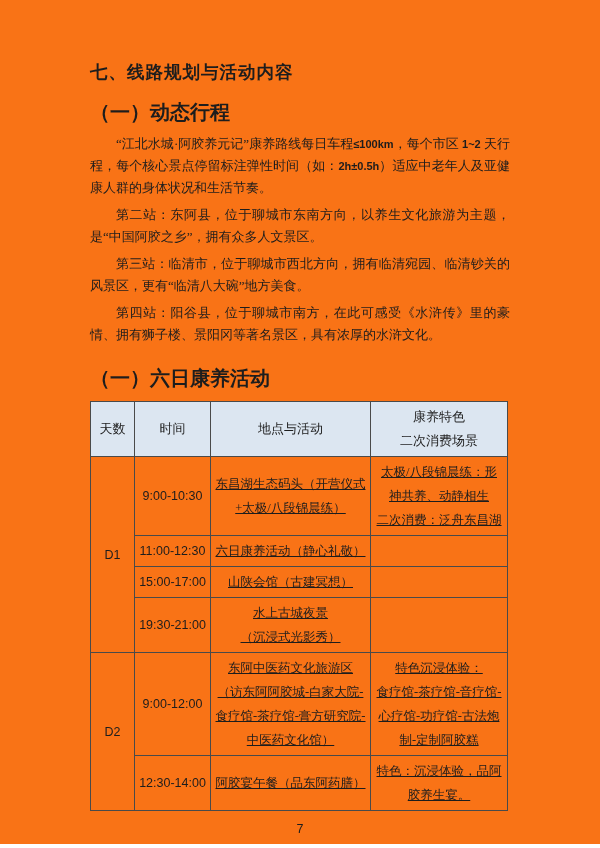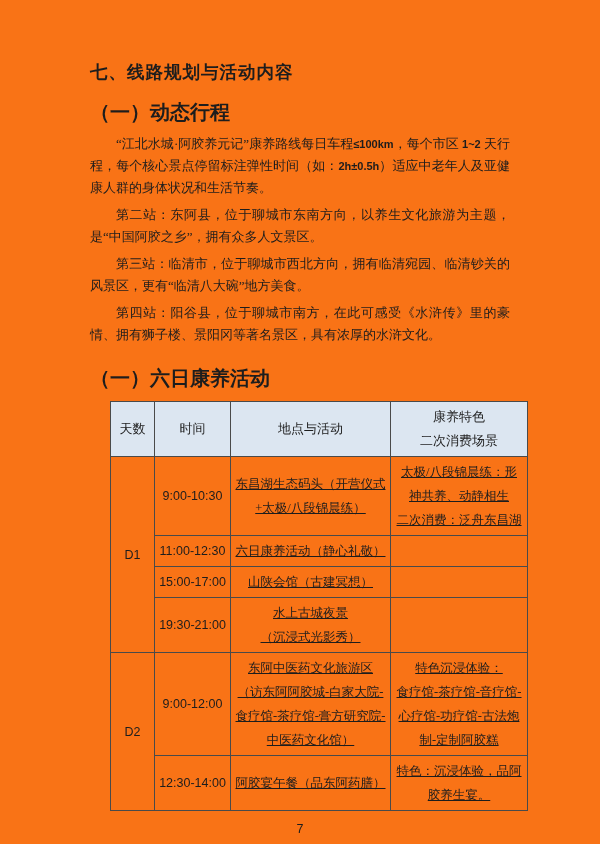--- a/index.html
+++ b/index.html
@@ -13,21 +13,21 @@
   }
   .sec{
     font-size:20px;font-weight:bold;margin:0 0 7px 0;
   }
   .sec2{margin-top:19px;margin-bottom:9px;}
   .body-para{
     font-size:13px;line-height:22px;text-align:justify;text-indent:2em;
     margin:0 0 5px 0;
   }
   table.schedule{
-    border-collapse:collapse;table-layout:fixed;width:417px;margin-left:20px;
+    border-collapse:collapse;table-layout:fixed;width:417px;margin-left:0;
   }
   table.schedule th,table.schedule td{
     border:1px solid #4a4a4a;text-align:center;vertical-align:middle;
     font-size:12.5px;line-height:24px;padding:3px 2px;word-break:break-all;
   }
   table.schedule th{
     font-weight:normal;white-space:pre-line;font-size:13px;
   }
   .day-cell,.time-cell{
     font-family:"Liberation Sans","DejaVu Sans",sans-serif;font-size:12.5px;

